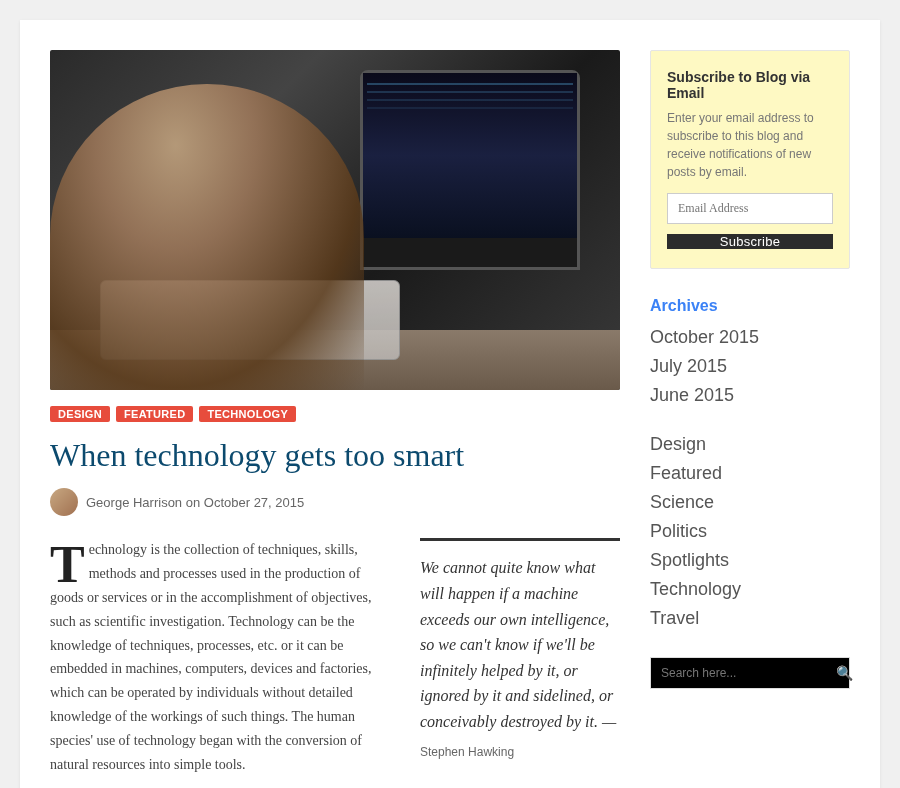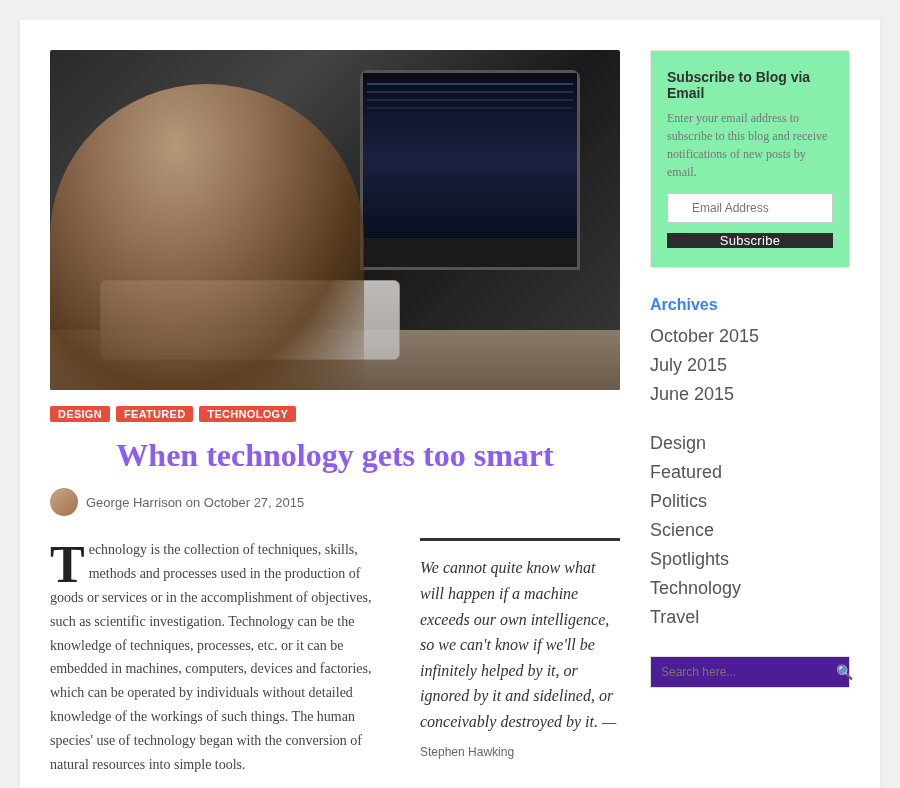--- a/index.html
+++ b/index.html
@@ -108,25 +108,24 @@
       color: #fff;
       text-transform: uppercase;
       letter-spacing: 0.3px;
     }
     .tag-design { background: #e74c3c; }
     .tag-featured { background: #e74c3c; }
     .tag-technology { background: #e74c3c; }
     .article-title {
       font-family: Georgia, serif;
       font-size: 32px;
-      font-weight: bold;
-      color: #8b5cf6;
+      font-weight: normal;
+      color: #0c4a6e;
       line-height: 1.2;
       margin-bottom: 14px;
-      text-align: center;
     }
     .author-row {
       display: flex;
       align-items: center;
       gap: 8px;
       margin-bottom: 22px;
     }
     .author-avatar {
       width: 28px;
       height: 28px;
@@ -187,46 +186,46 @@
     }
     
     .sidebar {
       width: 200px;
       flex-shrink: 0;
     }
     .sidebar-widget {
       margin-bottom: 28px;
     }
     .subscribe-box {
-      background: #86efac;
+      background: #fef9c3;
       border: 1px solid #e5e5e5;
       padding: 18px 16px;
       margin-bottom: 28px;
       border-radius: 2px;
     }
     .subscribe-title {
       font-family: Arial, sans-serif;
       font-size: 14px;
       font-weight: bold;
       color: #333;
       margin-bottom: 8px;
     }
     .subscribe-desc {
-      font-family: Liberation Serif, serif;
+      font-family: Liberation Sans, sans-serif;
       font-size: 12px;
       color: #777;
       line-height: 1.5;
       margin-bottom: 12px;
     }
     .email-input {
       width: 100%;
-      padding: 7px 24px;
+      padding: 7px 10px;
       border: 1px solid #ccc;
       font-size: 12px;
-      font-family: Liberation Sans, sans-serif;
+      font-family: Liberation Serif, serif;
       color: #999;
       margin-bottom: 8px;
       outline: none;
     }
     .subscribe-btn {
       width: 100%;
       background: #2c2c2c;
       color: #fff;
       border: none;
       font-family: Arial, sans-serif;
@@ -250,21 +249,21 @@
     .archive-list a, .category-list a {
       font-family: Arial, sans-serif;
       font-size: 18px;
       color: #555;
       text-decoration: none;
     }
     .search-box {
       display: flex;
       align-items: center;
       border: 1px solid #ddd;
-      background: #4c1d95;
+      background: #000000;
       margin-top: 20px;
     }
     .search-input {
       flex: 1;
       padding: 7px 10px;
       border: none;
       background: transparent;
       font-size: 12px;
       font-family: Arial, sans-serif;
       color: #999;
@@ -350,24 +349,24 @@
 
     <div class="sidebar-widget">
       <ul class="category-list">
         <li>
           <a href="#">Design</a>
         </li>
         <li>
           <a href="#">Featured</a>
         </li>
         <li>
+          <a href="#">Science</a>
+        </li>
+        <li>
           <a href="#">Politics</a>
-        </li>
-        <li>
-          <a href="#">Science</a>
         </li>
         <li>
           <a href="#">Spotlights</a>
         </li>
         <li>
           <a href="#">Technology</a>
         </li>
         <li>
           <a href="#">Travel</a>
         </li>

